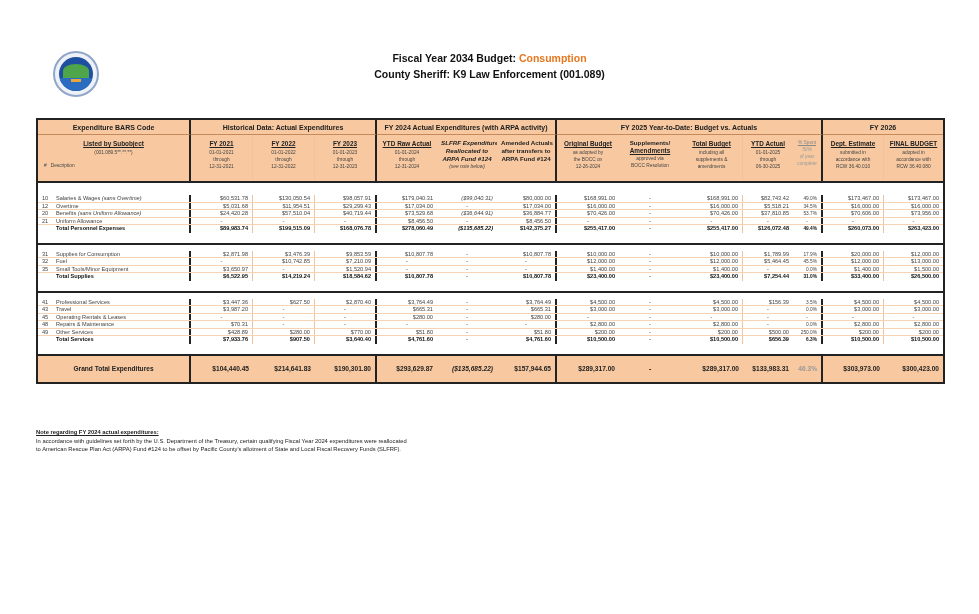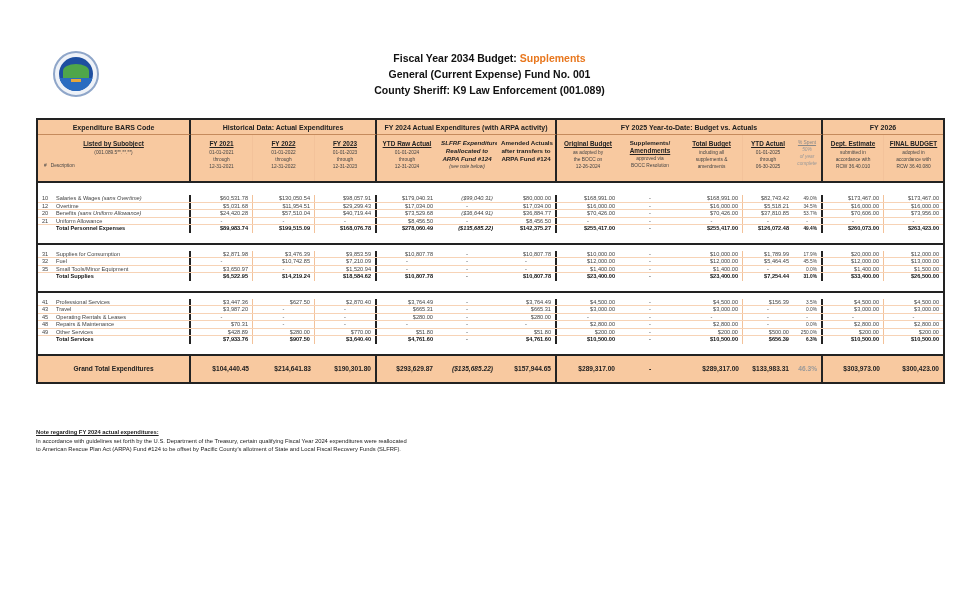--- a/index.html
+++ b/index.html
@@ -53,22 +53,21 @@
 
 <div class="logo">
   <div class="logo-inner">
     <div class="logo-hill"></div>
       <div class="logo-water"></div>
       <div class="logo-boat"></div>
   </div>
 </div>
 
 <div class="titles">
-  <div><span>Fiscal Year 2034 Budget: </span><span class="orange">Supplements</span></div>
-  <div>General (Current Expense) Fund No. 001</div>
+  <div><span>Fiscal Year 2034 Budget: </span><span class="orange">Consumption</span></div>
   <div>County Sheriff: K9 Law Enforcement (001.089)</div>
 </div>
 
 <div class="tbl" id="tbl">
 
   <div class="row hdr">
     <div class="c band thick w0">Expenditure BARS Code</div>
     <div class="c band thick" style="width:186px">Historical Data: Actual Expenditures</div>
     <div class="c band thick" style="width:180px">FY 2024 Actual Expenditures (with ARPA activity)</div>
     <div class="c band thick" style="width:266px">FY 2025 Year-to-Date: Budget vs. Actuals</div>

